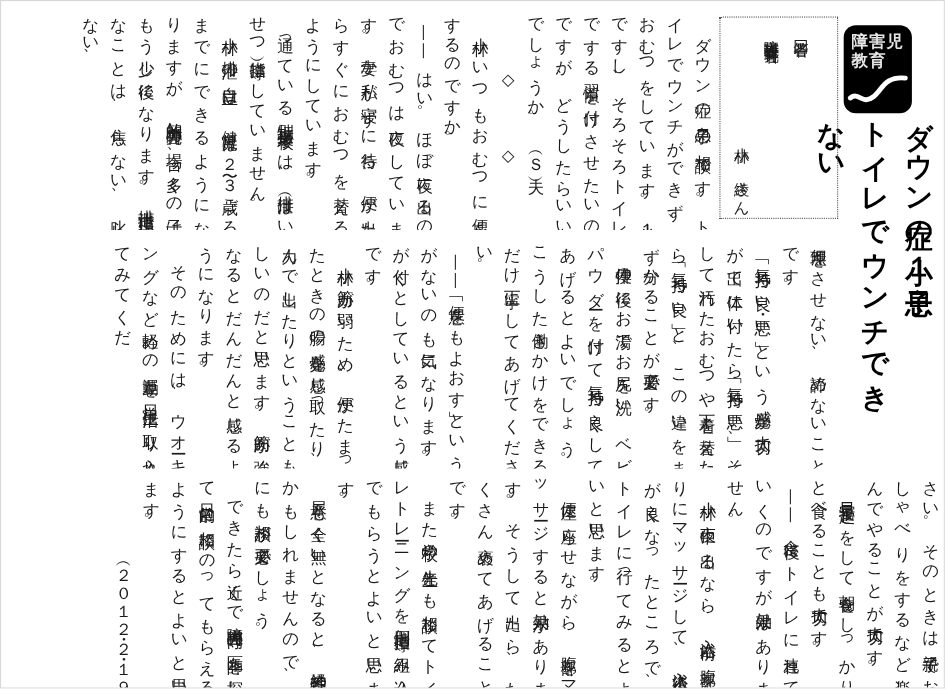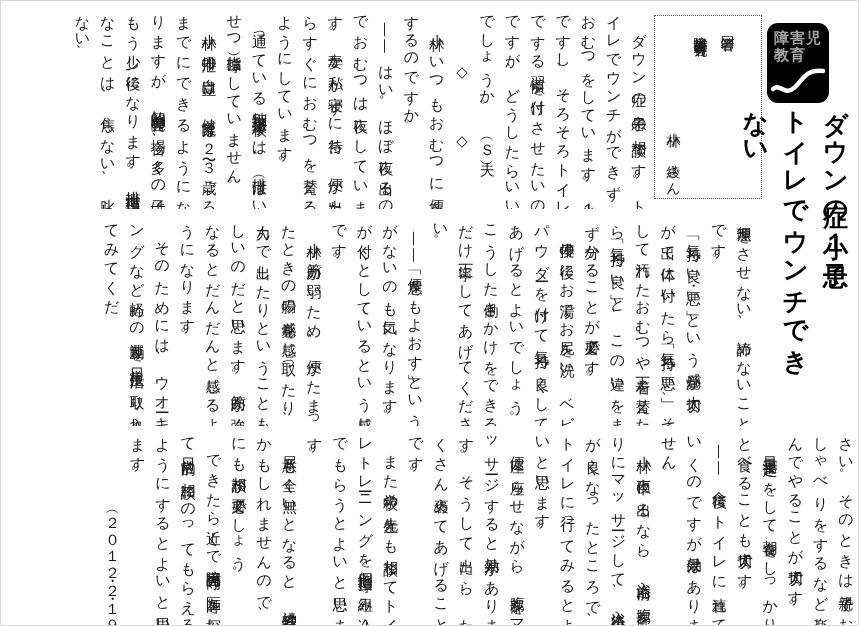--- a/index.html
+++ b/index.html
@@ -33,21 +33,21 @@
     position:absolute;left:758px;top:92px;width:96px;height:292px;
     writing-mode:vertical-rl;text-orientation:mixed;
     font-family:"DejaVu Sans","Liberation Sans",sans-serif;
     font-weight:bold;font-size:25px;line-height:40px;letter-spacing:1.5px;
     color:#000;
   }
   #headline p{margin:0;padding:0;}
   
   #badge{
     position:absolute;left:766px;top:22px;width:62px;height:80px;
-    background:#000;border-radius:11px;color:#a3a3a3;
+    background:#000;border-radius:11px;color:#e5e5e5;
     font-family:"DejaVu Sans","Liberation Sans",sans-serif;
     font-weight:bold;box-sizing:border-box;padding:7px 0 0 7px;
   }
   #badge .badge-line{font-size:15px;line-height:17px;letter-spacing:1px;}
   #badge svg{position:absolute;left:2px;bottom:4px;}
   
   #answer-box{
     position:absolute;left:653px;top:14px;width:108px;height:184px;
     border:1px dotted #555;box-sizing:border-box;
     writing-mode:vertical-rl;text-orientation:mixed;

